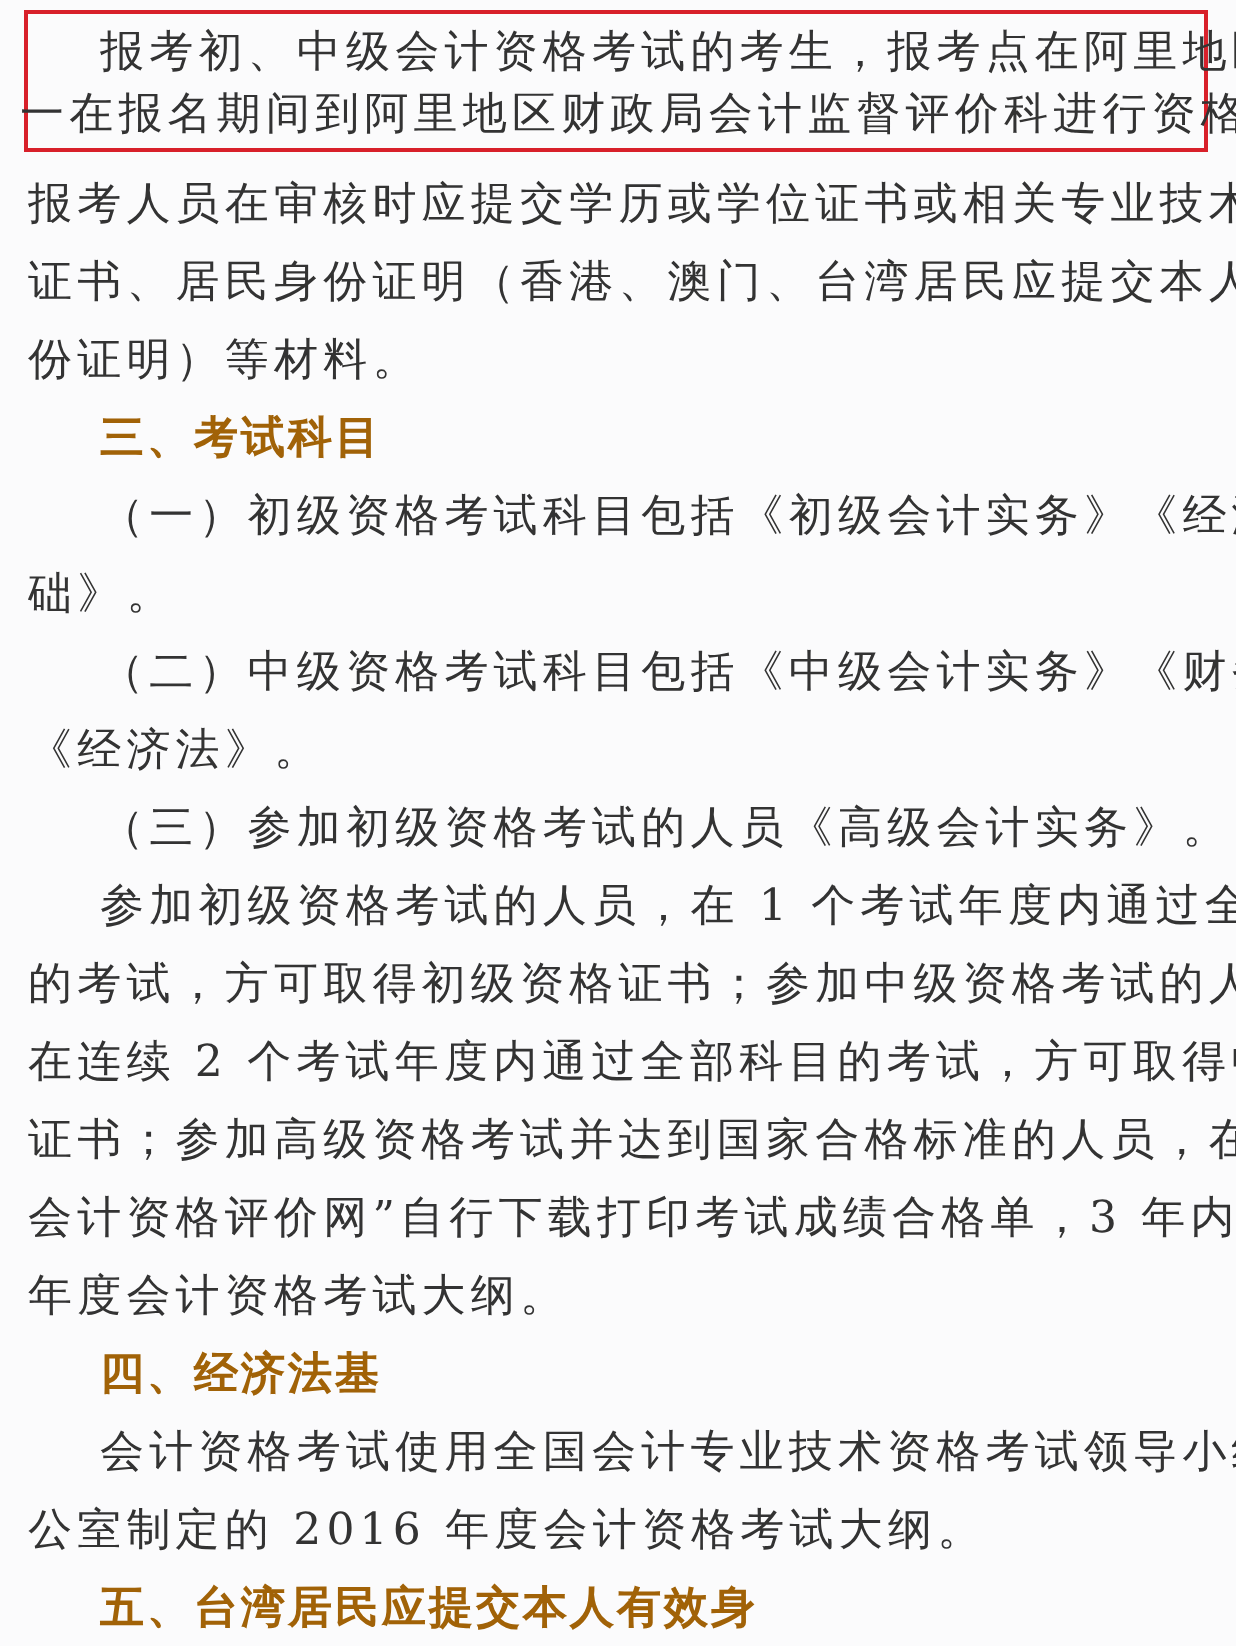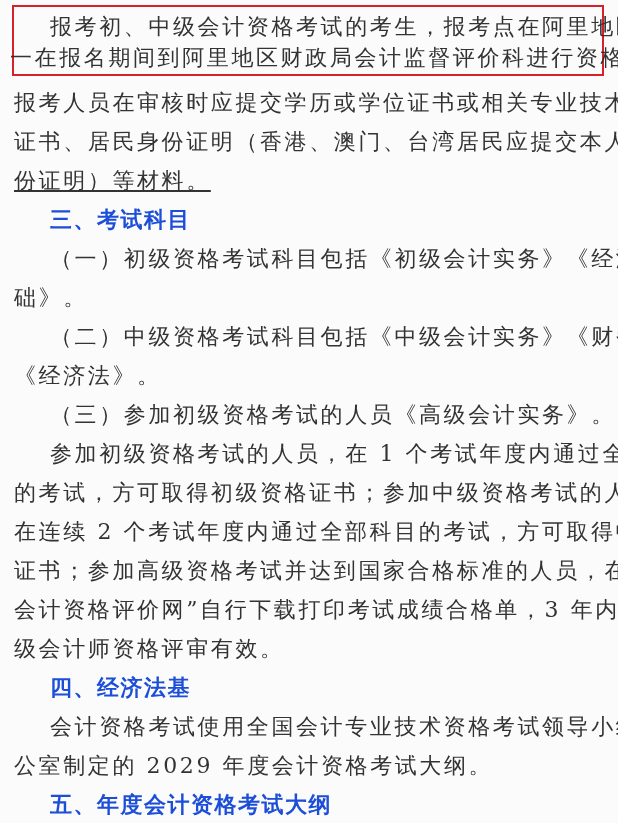--- a/index.html
+++ b/index.html
@@ -29,21 +29,21 @@
     font-size: 22px;
     white-space: nowrap;
     letter-spacing: 2.6px;
     color: #333;
   }
   .indent { left: 50px; }
   .flush  { left: 14px; }
   .heading {
     font-family: "DejaVu Sans", "Liberation Sans", sans-serif;
     font-weight: bold;
-    color: #1d4ed8;
+    color: #a16207;
     letter-spacing: 1.5px;
   }
   .highlight-box {
     position: absolute;
     left: 12px;
     top: 5px;
     width: 592px;
     height: 71px;
     border: 2px solid #d8202a;
     box-sizing: border-box;
@@ -53,38 +53,38 @@
 <body>
 
 <div class="doc">
 
   <div class="highlight-box"></div>
   <div class="line indent" style="top:7px;">报考初、中级会计资格考试的考生，报考点在阿里地区的统</div>
   <div class="line flush" style="top:38px; left:10px;">一在报名期间到阿里地区财政局会计监督评价科进行资格审核。</div>
 
   <div class="line flush" style="top:83px;">报考人员在审核时应提交学历或学位证书或相关专业技术资格</div>
   <div class="line flush" style="top:122px;">证书、居民身份证明（香港、澳门、台湾居民应提交本人有效身</div>
-  <div class="line flush" style="top:161px;text-decoration:underline;">份证明）等材料。</div>
+  <div class="line flush" style="top:161px;">份证明）等材料。</div>
 
   <div class="line indent heading" style="top:200px;">三、考试科目</div>
 
   <div class="line indent" style="top:239px;">（一）初级资格考试科目包括《初级会计实务》《经济法基</div>
   <div class="line flush" style="top:278px;">础》。</div>
 
   <div class="line indent" style="top:317px;">（二）中级资格考试科目包括《中级会计实务》《财务管理》</div>
   <div class="line flush" style="top:356px;text-align:center;">《经济法》。</div>
 
   <div class="line indent" style="top:395px;">（三）参加初级资格考试的人员《高级会计实务》。</div>
 
   <div class="line indent" style="top:434px;">参加初级资格考试的人员，在 1 个考试年度内通过全部科目</div>
   <div class="line flush" style="top:473px;">的考试，方可取得初级资格证书；参加中级资格考试的人员，应</div>
   <div class="line flush" style="top:512px;">在连续 2 个考试年度内通过全部科目的考试，方可取得中级资格</div>
   <div class="line flush" style="top:551px;">证书；参加高级资格考试并达到国家合格标准的人员，在“全国</div>
   <div class="line flush" style="top:590px;">会计资格评价网”自行下载打印考试成绩合格单，3 年内参加高</div>
-  <div class="line flush" style="top:629px;">级会计师资格评审有效。</div>
+  <div class="line flush" style="top:629px;">年度会计资格考试大纲。</div>
 
   <div class="line indent heading" style="top:668px;">四、经济法基</div>
   <div class="line indent" style="top:707px;">会计资格考试使用全国会计专业技术资格考试领导小组办</div>
-  <div class="line flush" style="top:746px;">公室制定的 2029 年度会计资格考试大纲。</div>
+  <div class="line flush" style="top:746px;">公室制定的 2016 年度会计资格考试大纲。</div>
 
-  <div class="line indent heading" style="top:785px;">五、年度会计资格考试大纲</div>
+  <div class="line indent heading" style="top:785px;">五、台湾居民应提交本人有效身</div>
 
 </div>
 
 </body></html>

